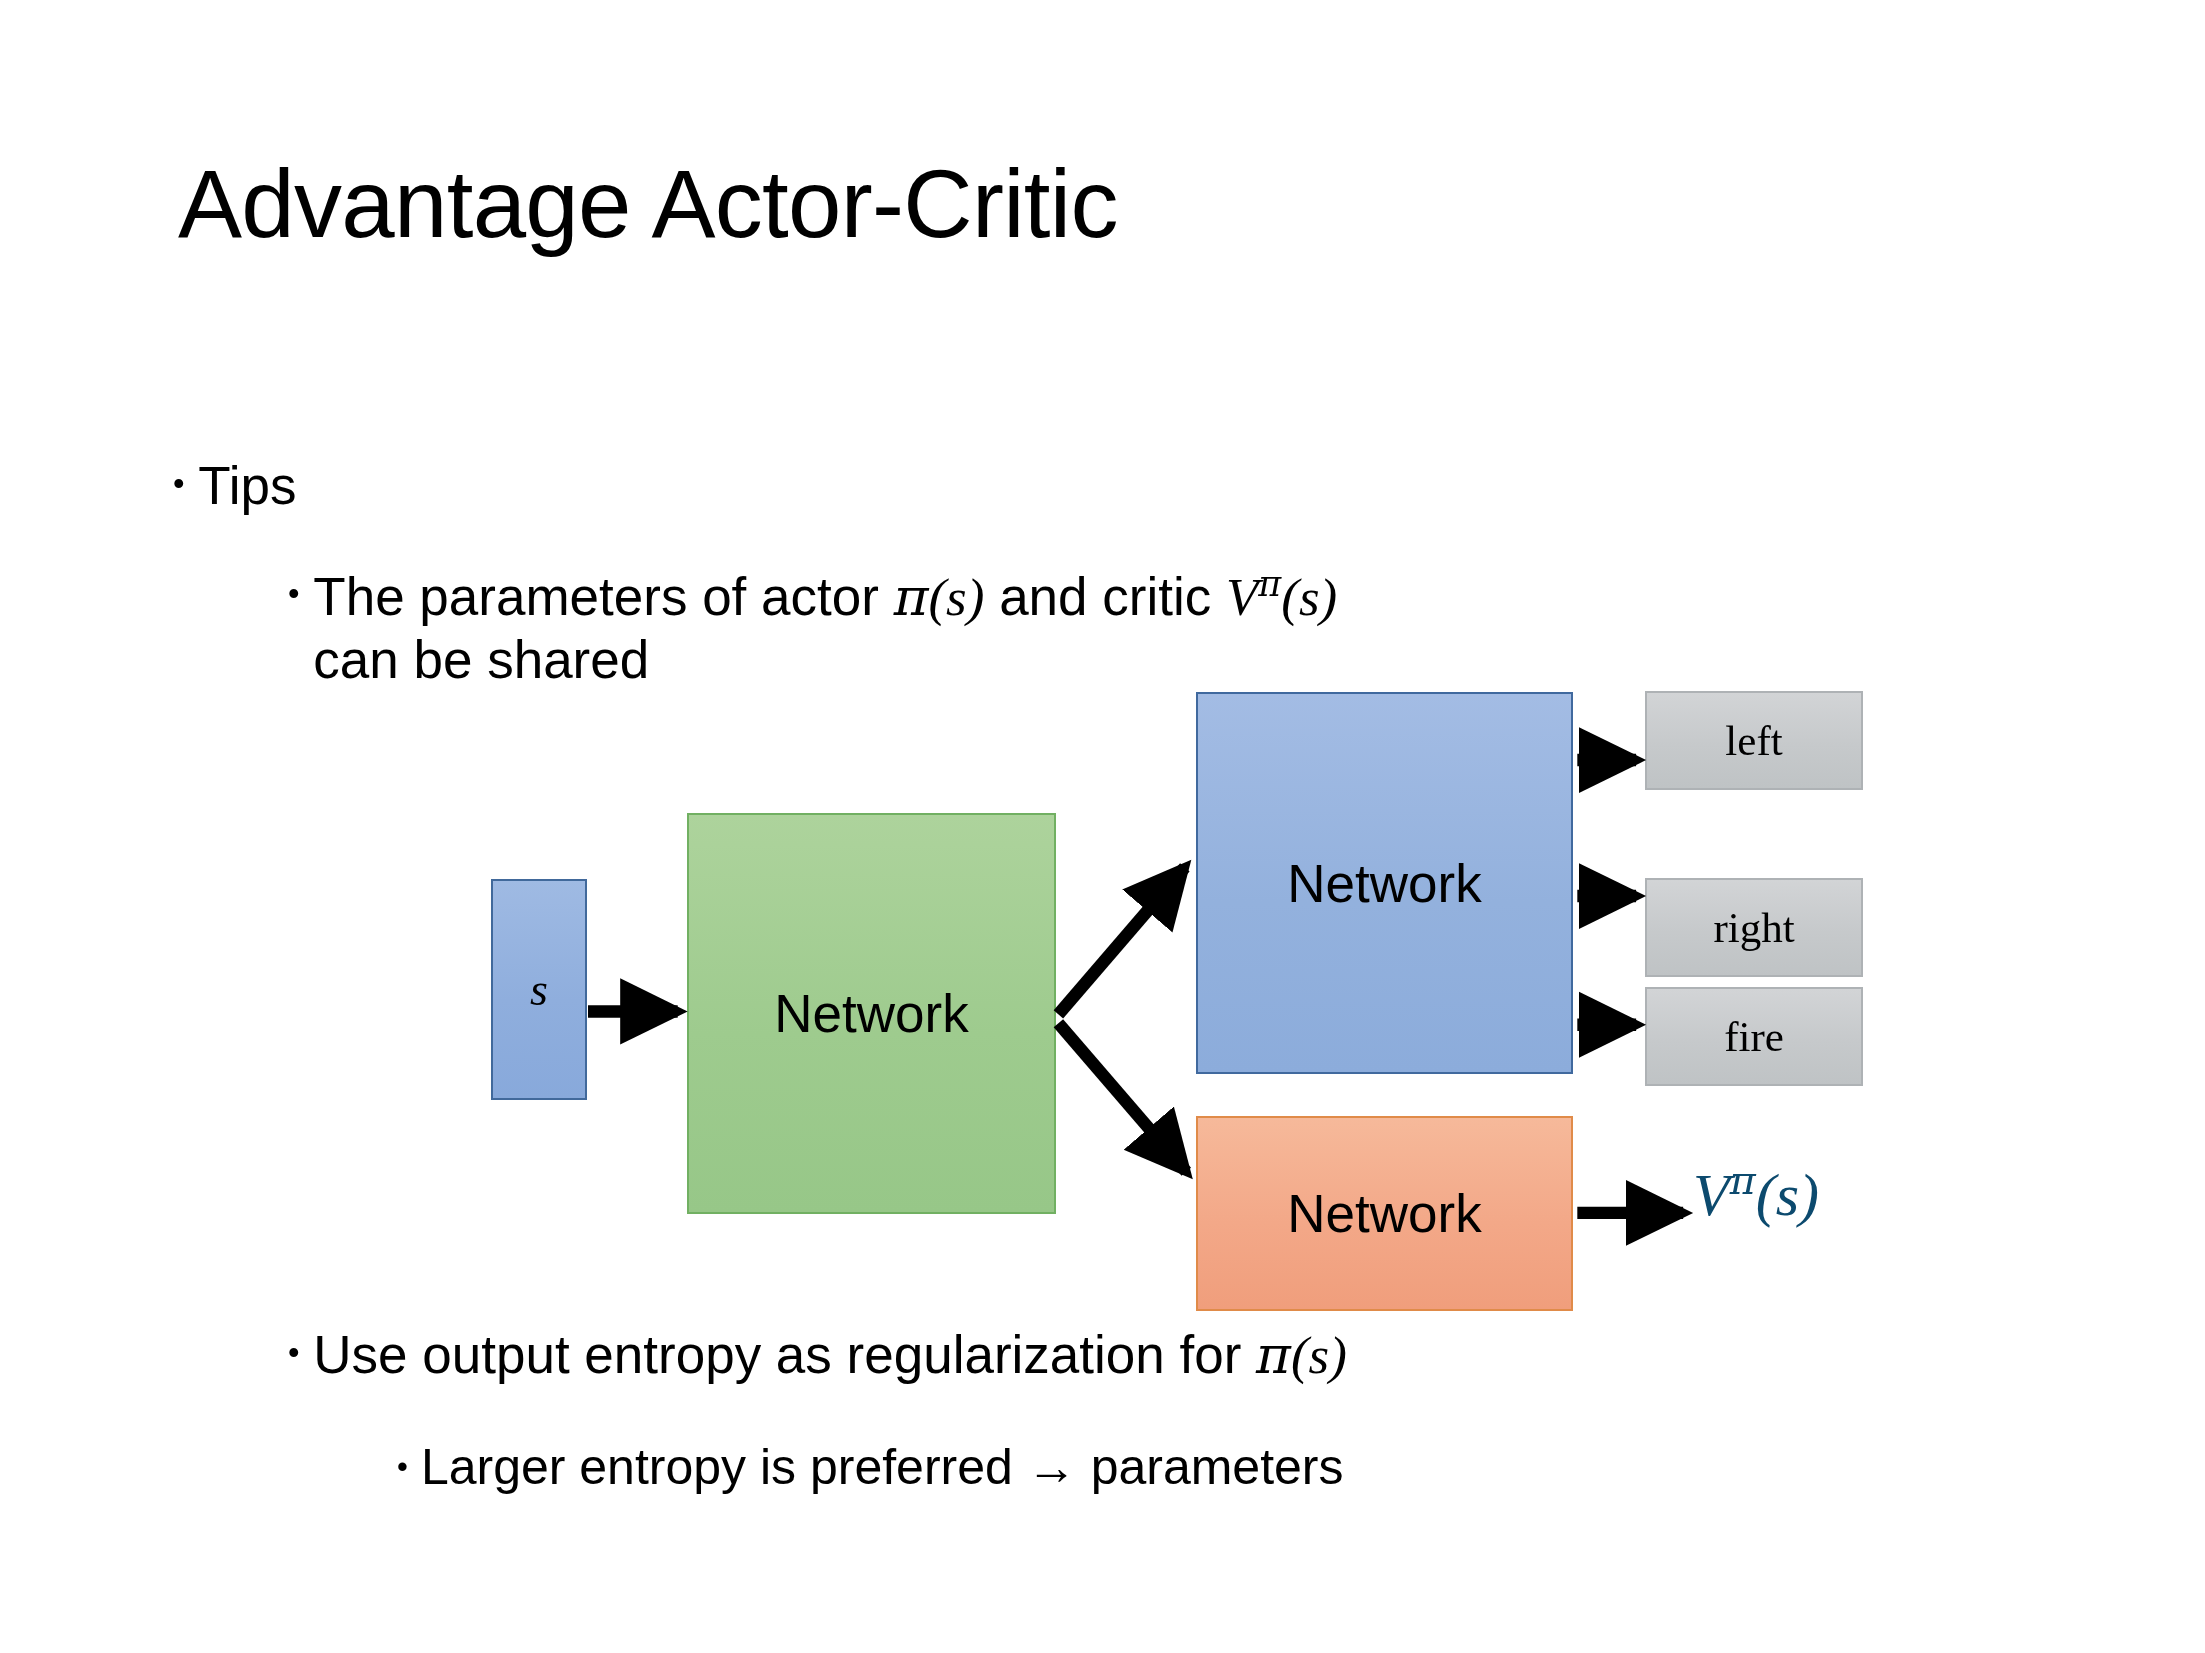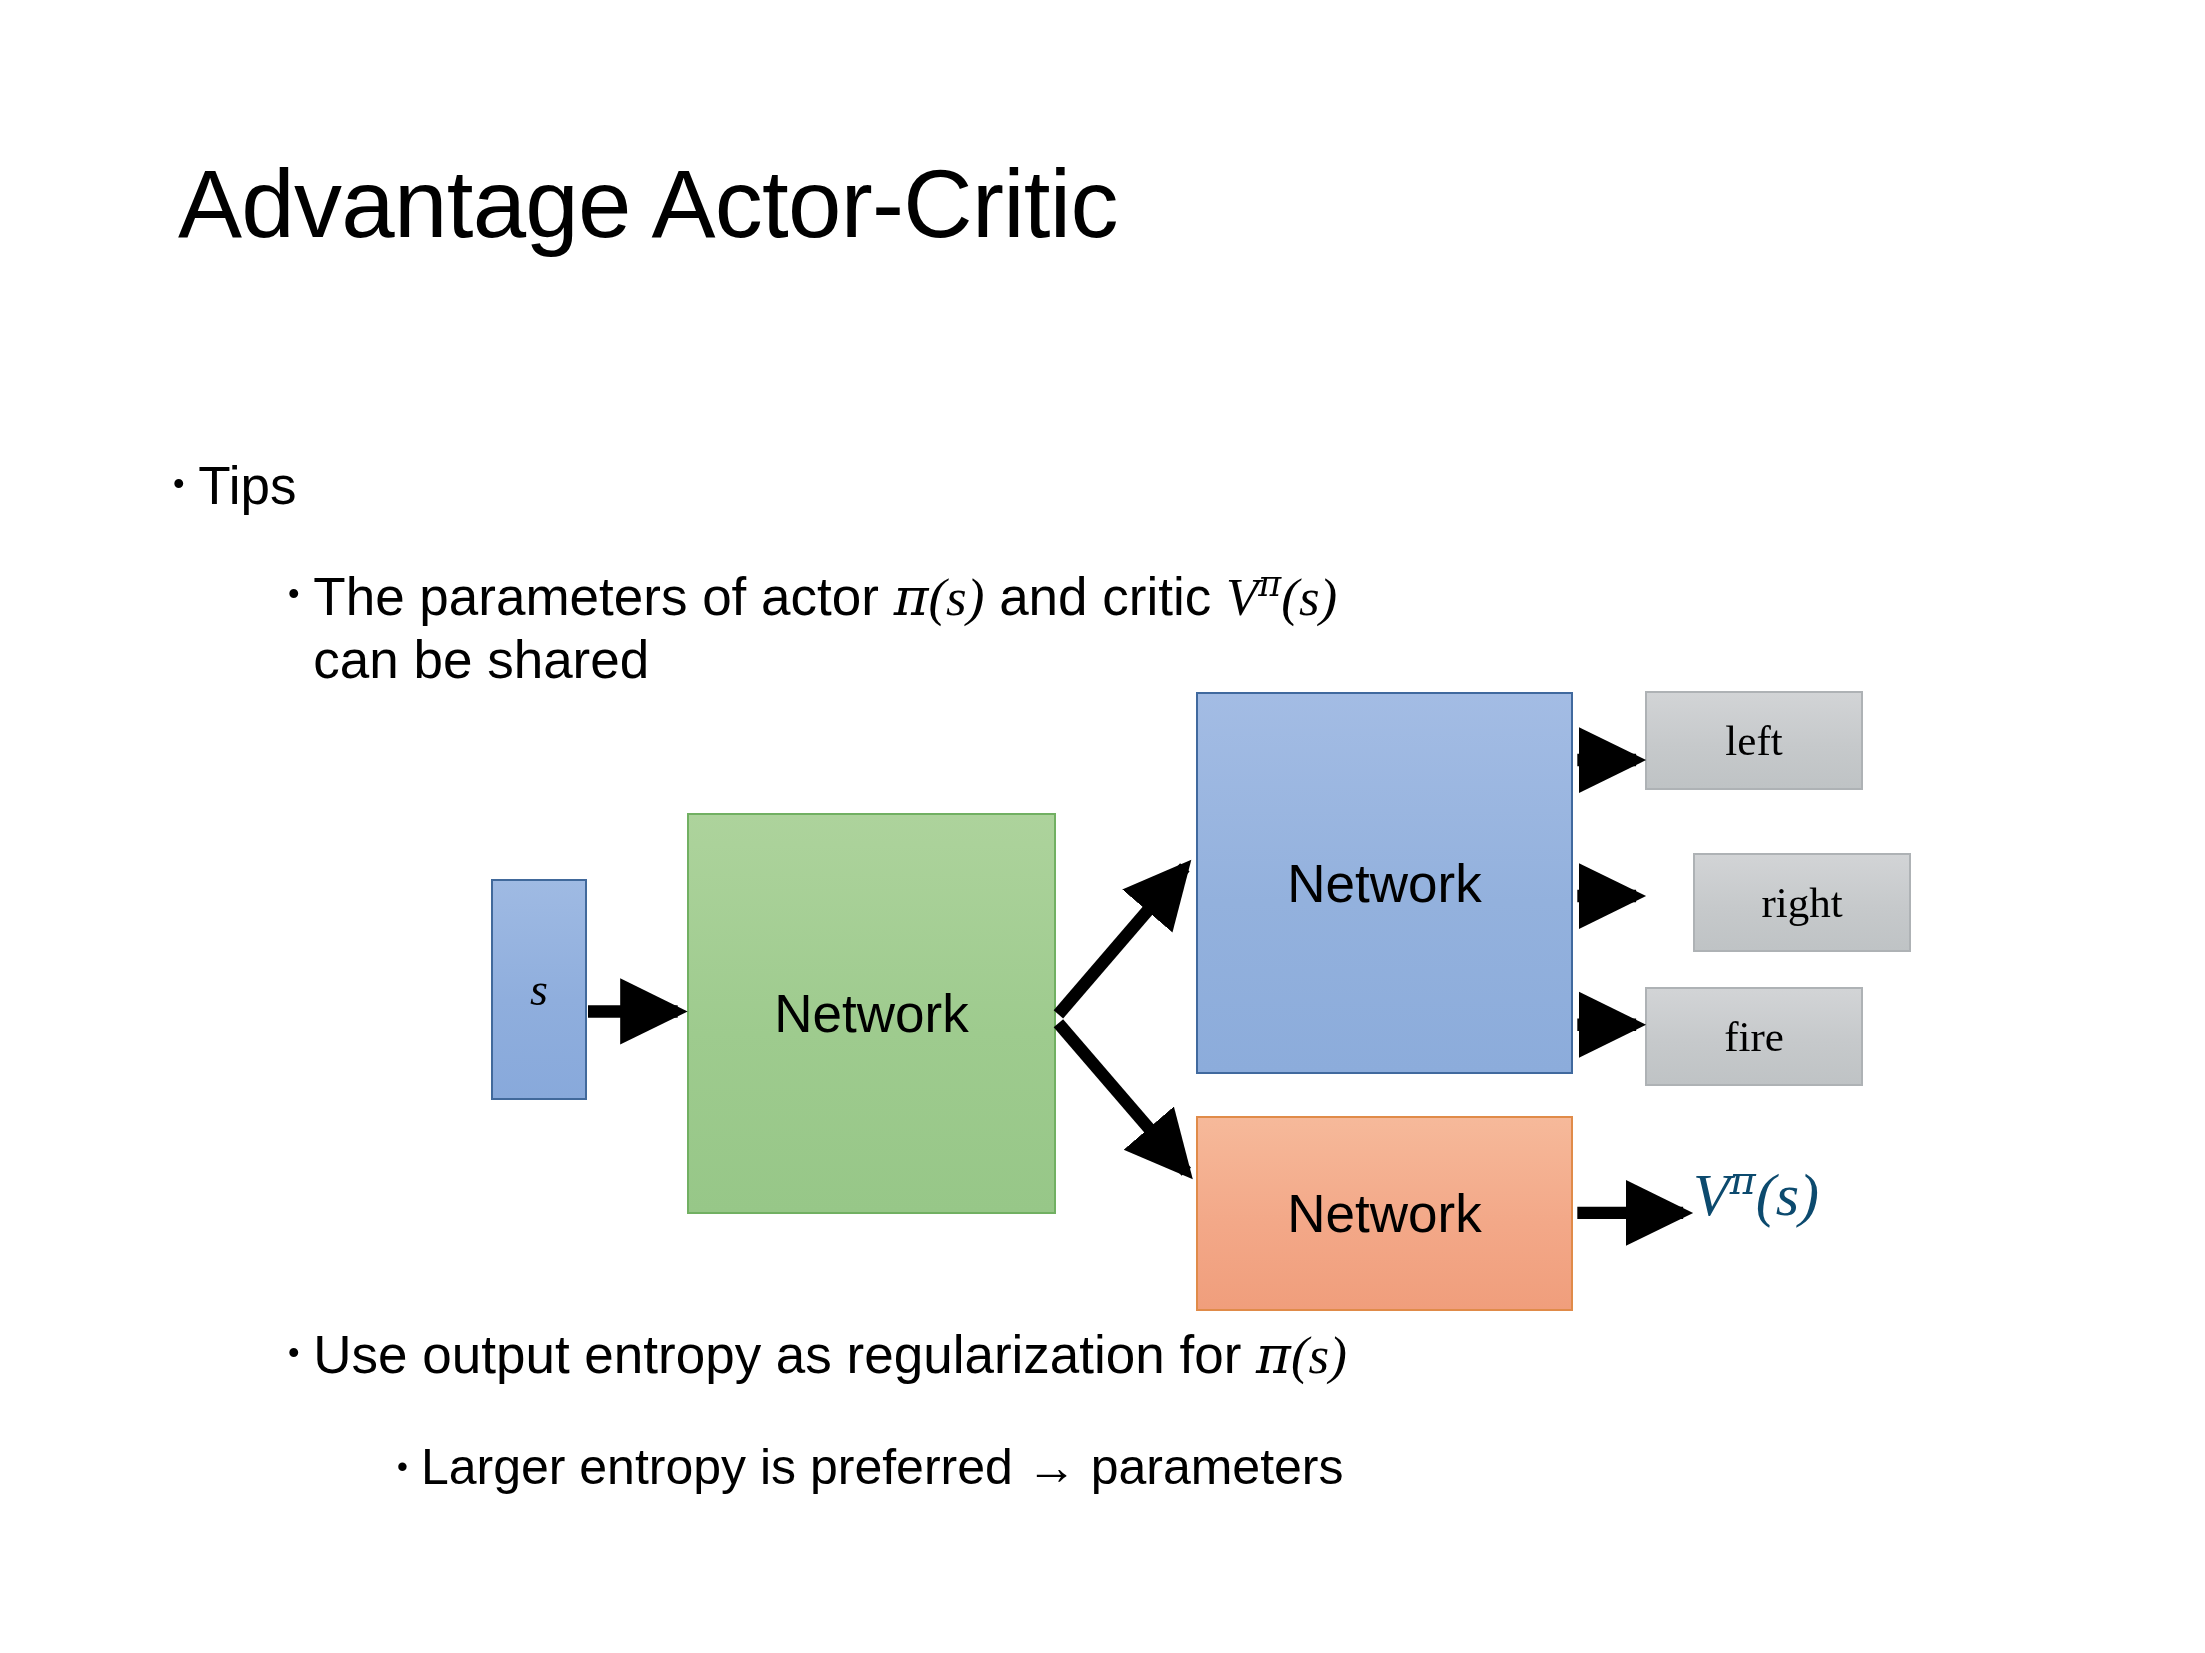--- a/index.html
+++ b/index.html
@@ -150,21 +150,21 @@
     align-items: center;
     justify-content: center;
     background: linear-gradient(180deg, #D2D4D6 0%, #C6C9CB 55%, #BFC3C5 100%);
     border: 2.2px solid #AEB2B5;
     width: 218px; height: 99px;
     font-family: "Liberation Serif", serif;
     font-size: 43px;
     color: #000;
   }
   #gbox-left  { left: 1645px; top: 691px; }
-  #gbox-right { left: 1645px; top: 853px; margin-left: 48px; }
+  #gbox-right { left: 1645px; top: 878px; }
   #gbox-fire  { left: 1645px; top: 975px; margin-top: 12px; }
 
   
   #v-out {
     position: absolute;
     left: 1693px;
     top: 1160px;
     font-size: 60px;
     white-space: nowrap;
     color: #0c4a6e;

